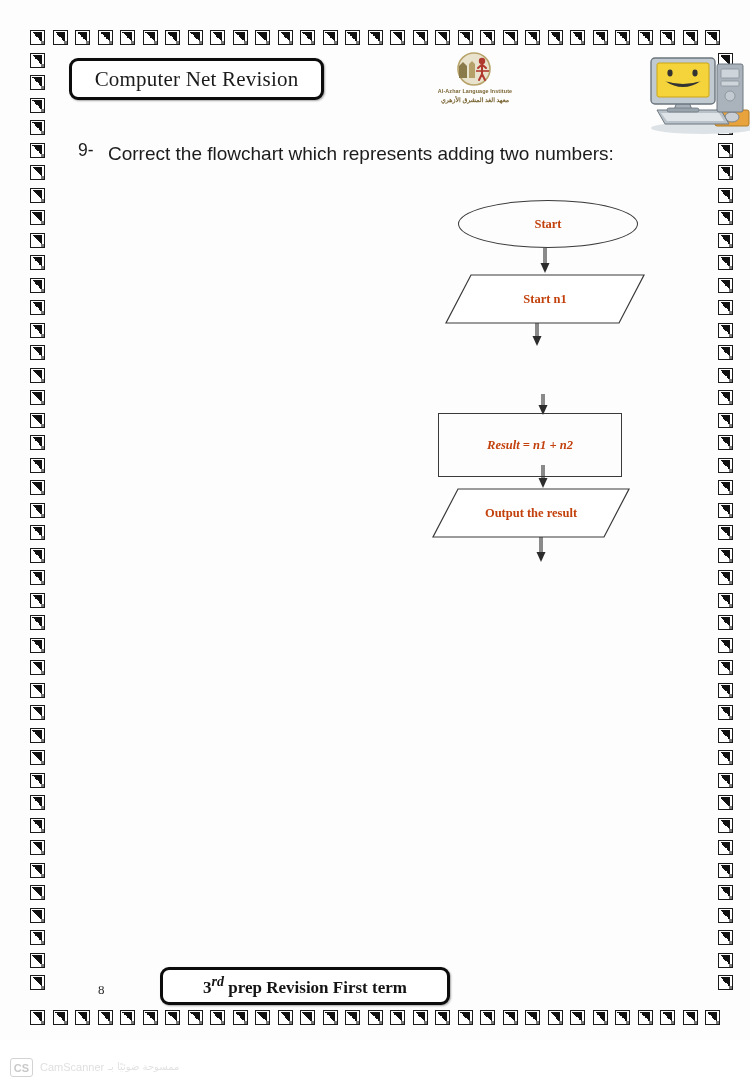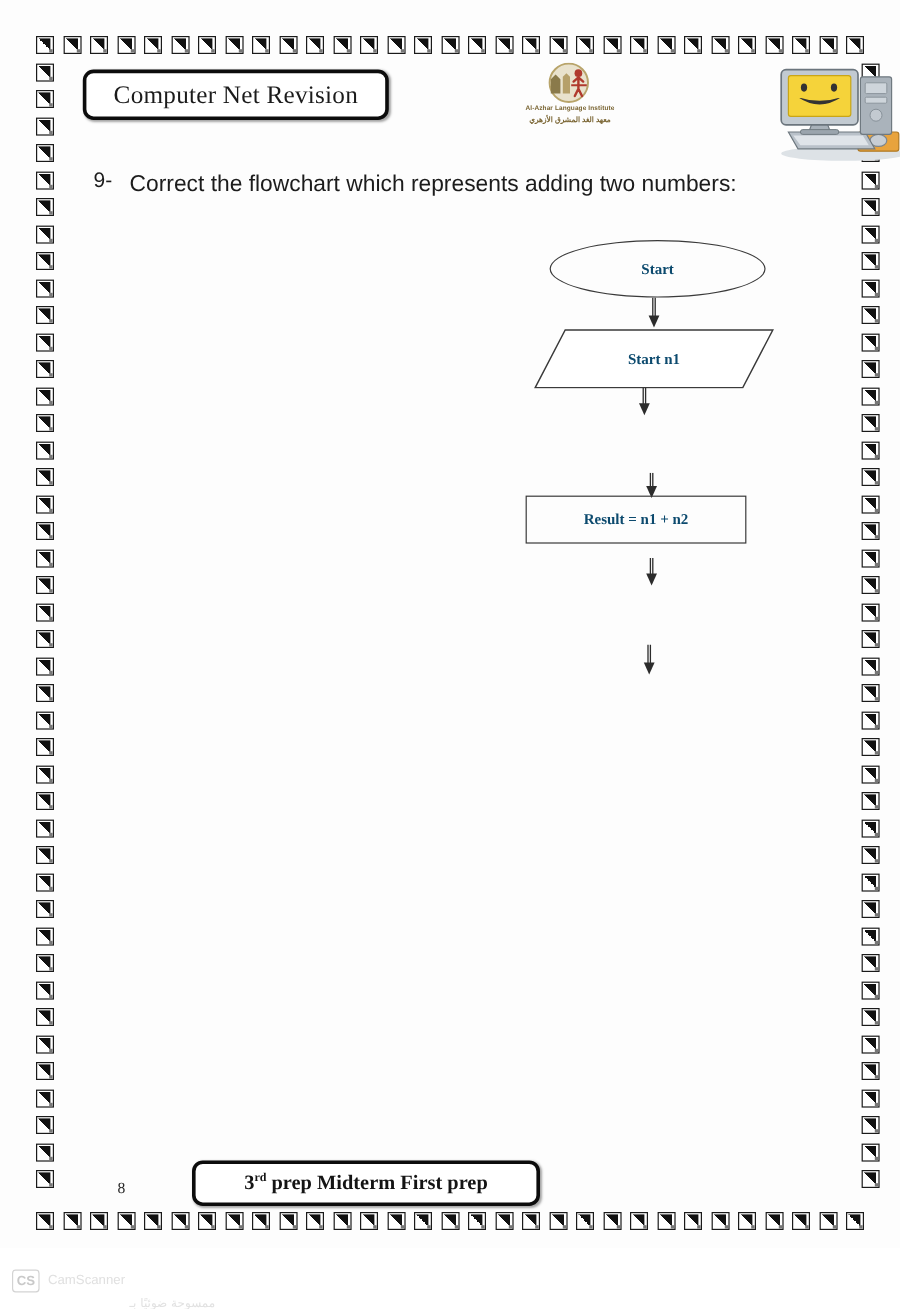--- a/index.html
+++ b/index.html
@@ -140,21 +140,21 @@
   }
   .fc-node {
     position: absolute;
     box-sizing: border-box;
     display: flex;
     align-items: center;
     justify-content: center;
     font-family: "Liberation Serif", serif;
     font-size: 12.5px;
     font-weight: bold;
-    color: #0c4a6e;
+    color: #c2410c;
     background: transparent;
   }
   .fc-oval {
     border: 1.2px solid #3a3a3a;
     border-radius: 50%;
   }
   .fc-rect {
     border: 1.2px solid #3a3a3a;
   }
   .fc-para {
@@ -200,21 +200,21 @@
     justify-content: center;
     box-shadow: 1px 1px 2px rgba(0,0,0,0.35);
   }
   #footer-text {
     font-family: "Liberation Serif", serif;
     font-size: 17px;
     font-weight: bold;
     color: #141414;
     white-space: nowrap;
   }
-  #footer-text sup { font-size: 10px; }
+  #footer-text sup { font-size: 14px; font-style: italic; }
 
   
   #site-watermark {
     position: absolute;
     left: 450px; top: 5px;
     width: 200px; height: 48px;
   }
   #wm-arrow { position: absolute; left: 2px; top: 6px; width: 42px; height: 36px; }
   #wm-url {
     position: absolute;
@@ -269,21 +269,20 @@
     white-space: nowrap;
   }
   #cs-arabic {
     position: absolute;
     left: 108px; top: 21px;
     font-family: "DejaVu Sans", sans-serif;
     font-size: 10px;
     color: #e2e2e2;
     direction: rtl;
     white-space: nowrap;
-    margin-top: 20px;
   }
 </style>
 </head>
 <body>
 
 <div id="page-sheet">
 
   <div id="border-top" class="border-strip">
       <div class="btile" style="left: 30px; top: 30px;"></div>
       <div class="btile" style="left: 52.5px; top: 30px;"></div>
@@ -516,45 +515,51 @@
       </svg>
     </div>
 
     <div class="fc-arrow" style="left:116px; top:199px; height:22px;">
       <svg width="14" height="22" viewBox="0 0 14 22">
         <path d="M6 0 L6 13 M8 0 L8 13" stroke="#2c2c2c" stroke-width="1.1"></path>
         <path d="M7 21 L2.5 11 L11.5 11 Z" fill="#2c2c2c"></path>
       </svg>
     </div>
 
-    <div class="fc-node fc-rect" style="left:18px; top:218px; width:184px; height:40px;">
+    <div class="fc-node fc-rect" style="left:18px; top:218px; width:184px; height:64px;font-style:italic;">
       <span>Result = n1 + n2</span>
     </div>
     <div class="fc-arrow" style="left:116px; top:270px; height:24px;">
       <svg width="14" height="24" viewBox="0 0 14 24">
         <path d="M6 0 L6 15 M8 0 L8 15" stroke="#2c2c2c" stroke-width="1.1"></path>
         <path d="M7 23 L2.5 13 L11.5 13 Z" fill="#2c2c2c"></path>
       </svg>
     </div>
 
+    <div class="fc-node fc-para" style="left:12px; top:293px; width:198px; height:50px;">
+      <svg width="198" height="50" viewBox="0 0 198 50">
+        <path d="M26 1 L197 1 L172 49 L1 49 Z" fill="#ffffff" stroke="#3a3a3a" stroke-width="1.2"></path>
+      </svg>
+      <span>Output the result</span>
+    </div>
     <div class="fc-arrow" style="left:114px; top:342px; height:26px;">
       <svg width="14" height="26" viewBox="0 0 14 26">
         <path d="M6 0 L6 17 M8 0 L8 17" stroke="#2c2c2c" stroke-width="1.1"></path>
         <path d="M7 25 L2.5 15 L11.5 15 Z" fill="#2c2c2c"></path>
       </svg>
     </div>
 
   </div>
 
   <div id="footer-area">
 
     <span id="page-number">8</span>
 
     <div id="footer-box">
-      <span id="footer-text"><span>3</span><sup>rd</sup><span> prep Midterm First prep</span></span>
+      <span id="footer-text"><span>3</span><sup>rd</sup><span> prep Revision First term</span></span>
     </div>
 
   </div>
 </div>
 
 <div id="scanner-strip">
   <div id="cs-logo">CS</div>
   <div id="cs-text">CamScanner</div>
   <div id="cs-arabic">ممسوحة ضوئيًا بـ</div>
 </div>

